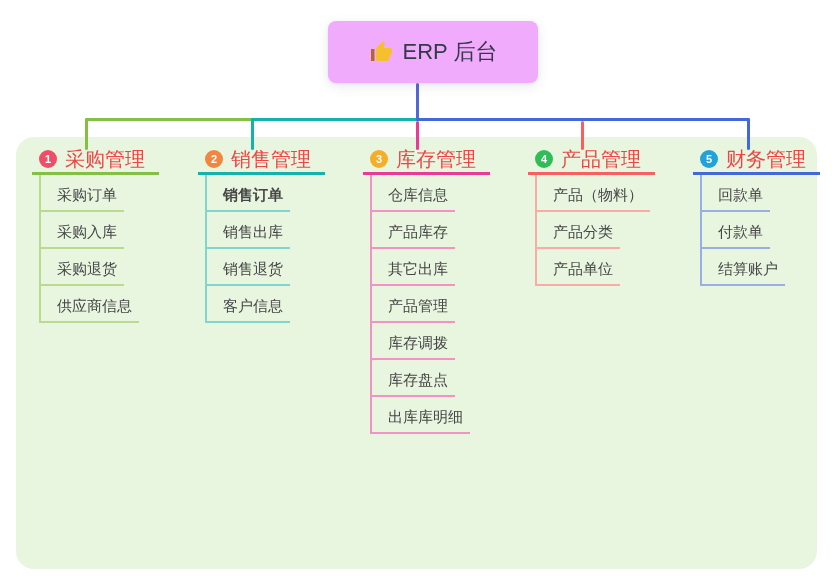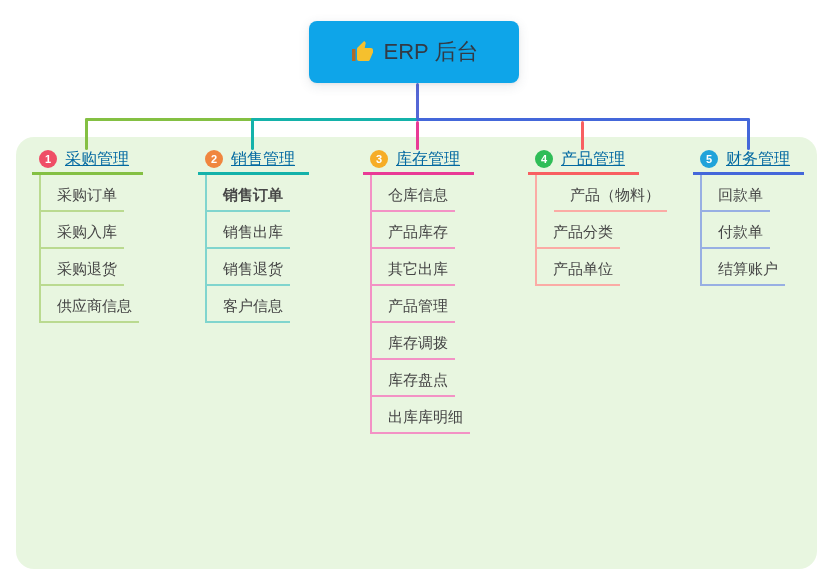--- a/index.html
+++ b/index.html
@@ -17,23 +17,23 @@
     position: absolute;
     left: 16px; top: 137px;
     width: 801px; height: 432px;
     background: #e8f6e0;
     border-radius: 18px;
   }
 
   
   .root-node {
     position: absolute;
-    left: 309px; top: 21px;
+    left: 328px; top: 21px;
     width: 210px; height: 62px;
-    background: #0ea5e9;
+    background: #f0abfc;
     border-radius: 8px;
     box-shadow: 0 3px 12px rgba(60,70,90,0.12), 0 1px 3px rgba(60,70,90,0.08);
     display: flex;
     align-items: center;
     justify-content: center;
     gap: 10px;
     font-size: 22px;
     font-weight: 500;
     color: #333a45;
     cursor: pointer;
@@ -61,24 +61,23 @@
     border-radius: 50%;
     color: #ffffff;
     font-size: 11px;
     font-weight: bold;
     display: inline-flex;
     align-items: center;
     justify-content: center;
     flex: 0 0 18px;
   }
   .branch-label {
-    font-size: 16px;
-    color: #0369a1;
+    font-size: 20px;
+    color: #ef4444;
     white-space: nowrap;
-    text-decoration: underline;
   }
   .branch-items {
     margin-left: 7px;
     border-left: 2px solid #ccc;
   }
   .item {
     height: 37px;
     display: flex;
     align-items: flex-end;
     cursor: pointer;
@@ -192,21 +191,21 @@
         </div>
   </div>
 
   <div class="branch" style="left: 528px;">
     <div class="branch-title" style="border-bottom-color: rgb(248, 95, 97);">
       <span class="badge" style="background: rgb(47, 189, 87);">4</span>
       <span class="branch-label">产品管理</span>
     </div>
     <div class="branch-items" style="border-left-color: rgb(251, 171, 165);">
           <div class="item">
-            <span class="item-label" style="border-bottom-color: rgb(251, 171, 165); margin-left: 17px;">产品（物料）</span>
+            <span class="item-label" style="border-bottom-color: rgb(251, 171, 165);">产品（物料）</span>
           </div>
           <div class="item">
             <span class="item-label" style="border-bottom-color: rgb(251, 171, 165);">产品分类</span>
           </div>
           <div class="item">
             <span class="item-label" style="border-bottom-color: rgb(251, 171, 165); font-family: Liberation Mono, monospace;">产品单位</span>
           </div>
         </div>
   </div>
 

